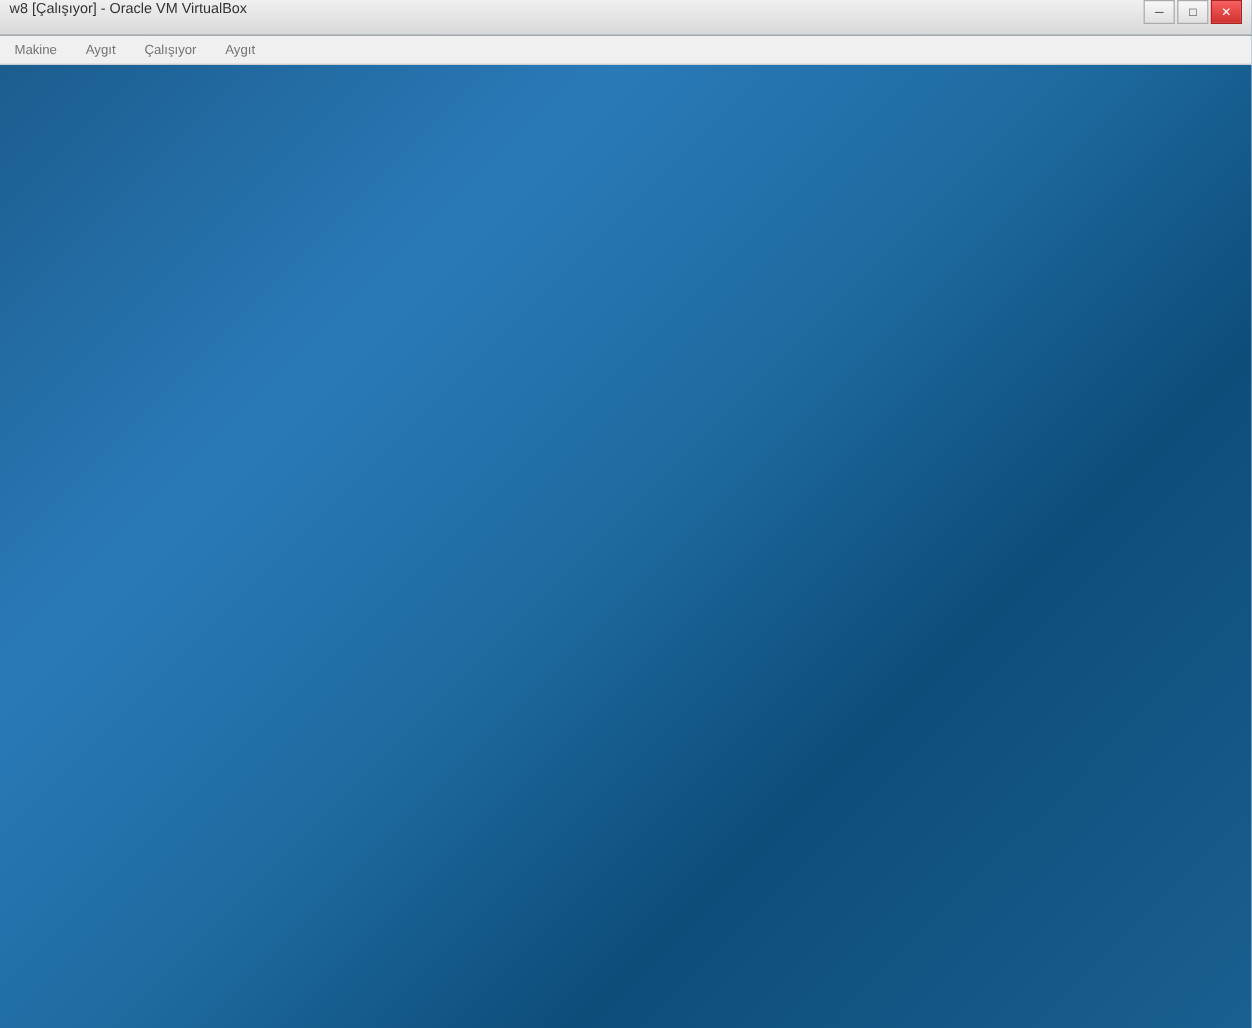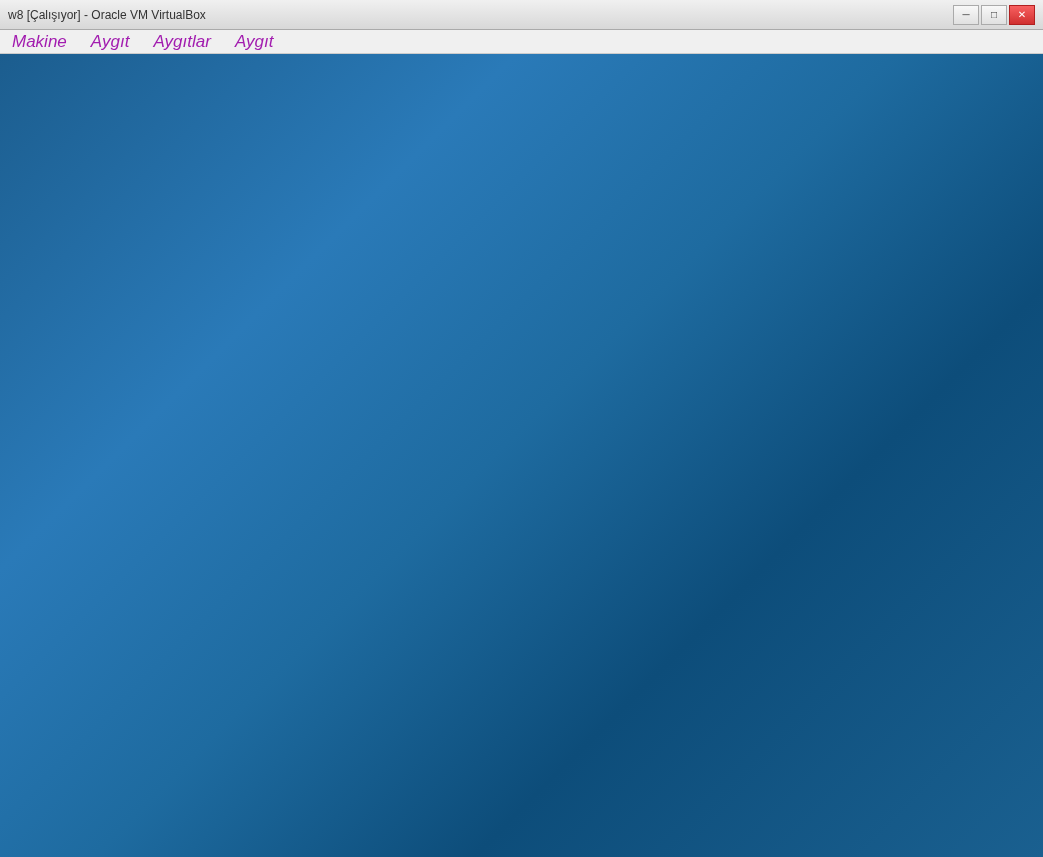--- a/index.html
+++ b/index.html
@@ -18,21 +18,20 @@
       height: 100%;
       background: linear-gradient(135deg, #1a5a8a 0%, #2a7ab8 30%, #1e6ba0 50%, #0d4d7a 70%, #1a6090 100%);
       position: relative;
     }
 
     .vbox-titlebar {
       height: 30px;
       background: linear-gradient(to bottom, #f0f0f0, #d8d8d8);
       border-bottom: 1px solid #aaa;
       display: flex;
-      align-items: center;
       padding: 0 8px;
       flex-shrink: 0;
     }
 
     .vbox-title-text {
       font-size: 12px;
       color: #333;
       flex: 1;
     }
 
@@ -66,25 +65,24 @@
       background: #f0f0f0;
       border-bottom: 1px solid #ccc;
       display: flex;
       align-items: center;
       padding: 0 8px;
       gap: 16px;
       flex-shrink: 0;
     }
 
     .menu-item {
-      font-size: 17px;
-      color: #a21caf;
+      font-size: 11px;
+      color: #737373;
       cursor: pointer;
       padding: 2px 4px;
-      font-style: italic;
     }
 
     
     .vm-content {
       flex: 1;
       position: relative;
       overflow: hidden;
       background: linear-gradient(135deg, #2a6a9a 0%, #3a8ac8 40%, #1e5a8a 100%);
     }
   </style>
@@ -98,21 +96,21 @@
     <div class="vbox-window-controls">
       <div class="win-btn">─</div>
       <div class="win-btn">□</div>
       <div class="win-btn close-btn">✕</div>
     </div>
   </div>
 
   <div class="vbox-menubar">
     <span class="menu-item">Makine</span>
     <span class="menu-item">Aygıt</span>
-    <span class="menu-item">Aygıtlar</span>
+    <span class="menu-item">Çalışıyor</span>
     <span class="menu-item">Aygıt</span>
   </div>
 
   <div class="vm-content">
 
     
     
 
     
     

